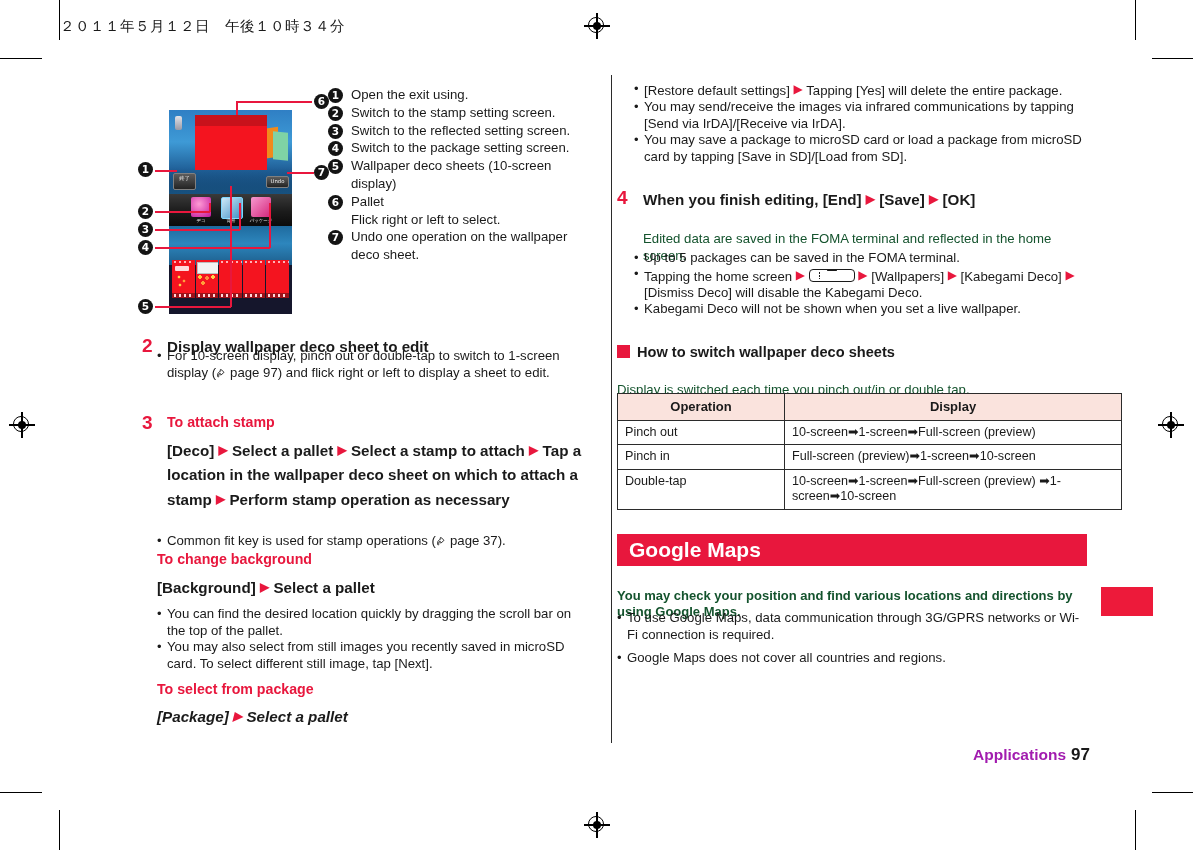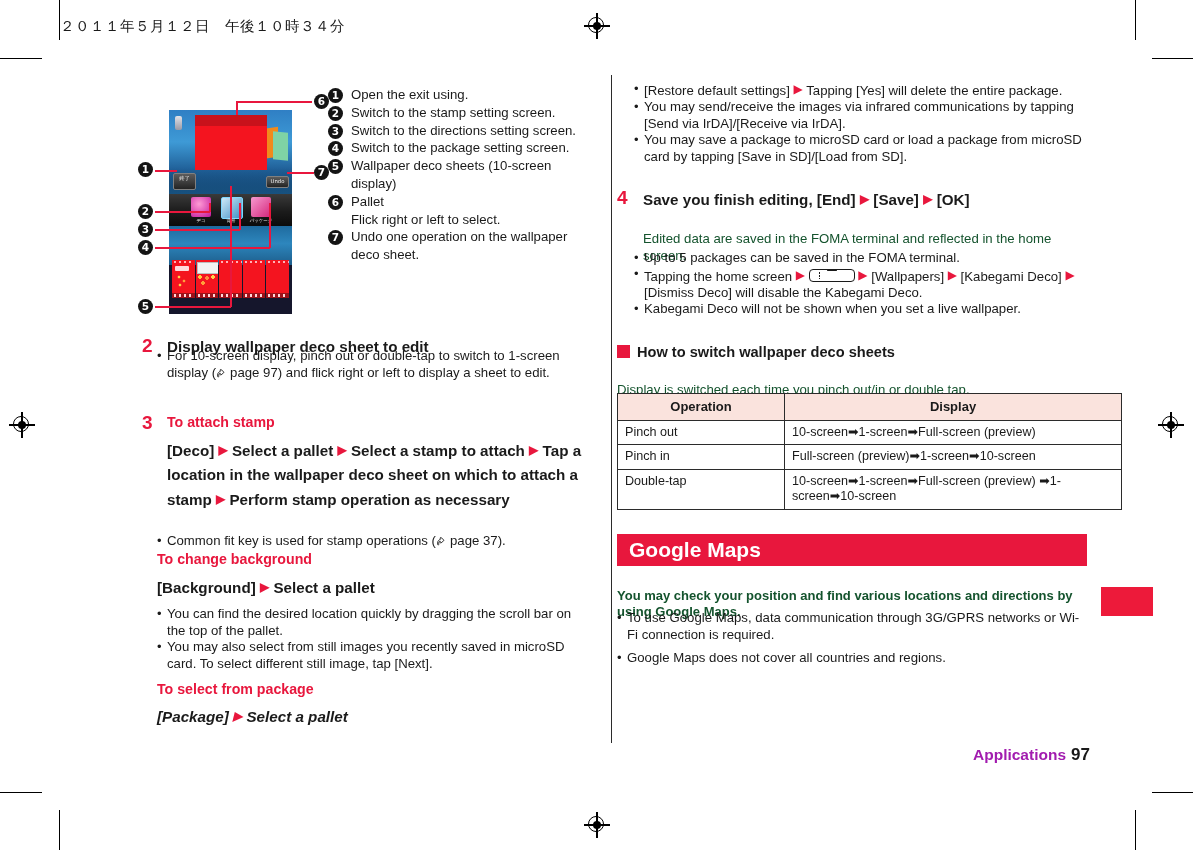--- a/index.html
+++ b/index.html
@@ -629,21 +629,21 @@
     <div class="legend-item">
       <div class="lnum">1</div>
       <div class="ltxt">Open the exit using.</div>
     </div>
     <div class="legend-item">
       <div class="lnum">2</div>
       <div class="ltxt">Switch to the stamp setting screen.</div>
     </div>
     <div class="legend-item">
       <div class="lnum">3</div>
-      <div class="ltxt">Switch to the directions setting screen.</div>
+      <div class="ltxt">Switch to the reflected setting screen.</div>
     </div>
     <div class="legend-item">
       <div class="lnum">4</div>
       <div class="ltxt">Switch to the package setting screen.</div>
     </div>
     <div class="legend-item">
       <div class="lnum">5</div>
       <div class="ltxt">Wallpaper deco sheets (10-screen display)</div>
     </div>
     <div class="legend-item">
@@ -709,21 +709,21 @@
   </div>
 
   <div class="bullet-list" style="left:634px;top:81px;width:455px;">
     <span class="bullet-row">[Restore default settings] <span class="arrow">▶</span> Tapping [Yes] will delete the entire package.</span>
     <span class="bullet-row">You may send/receive the images via infrared communications by tapping [Send via IrDA]/[Receive via IrDA].</span>
     <span class="bullet-row">You may save a package to microSD card or load a package from microSD card by tapping [Save in SD]/[Load from SD].</span>
   </div>
 
   <div class="step-num" style="left:617px;top:187px;">4</div>
   <div class="step-head" style="left:643px;top:188px;width:450px;">
-    <span>Save you finish editing, [End]</span>
+    <span>When you finish editing, [End]</span>
     <span class="arrow">▶</span>
     <span>[Save]</span>
     <span class="arrow">▶</span>
     <span>[OK]</span>
   </div>
 
   <div class="body-txt" style="left:643px;top:215px;width:446px;">Edited data are saved in the FOMA terminal and reflected in the home screen.</div>
 
   <div class="bullet-list" style="left:634px;top:250px;width:455px;">
     <span class="bullet-row">Up to 5 packages can be saved in the FOMA terminal.</span>

